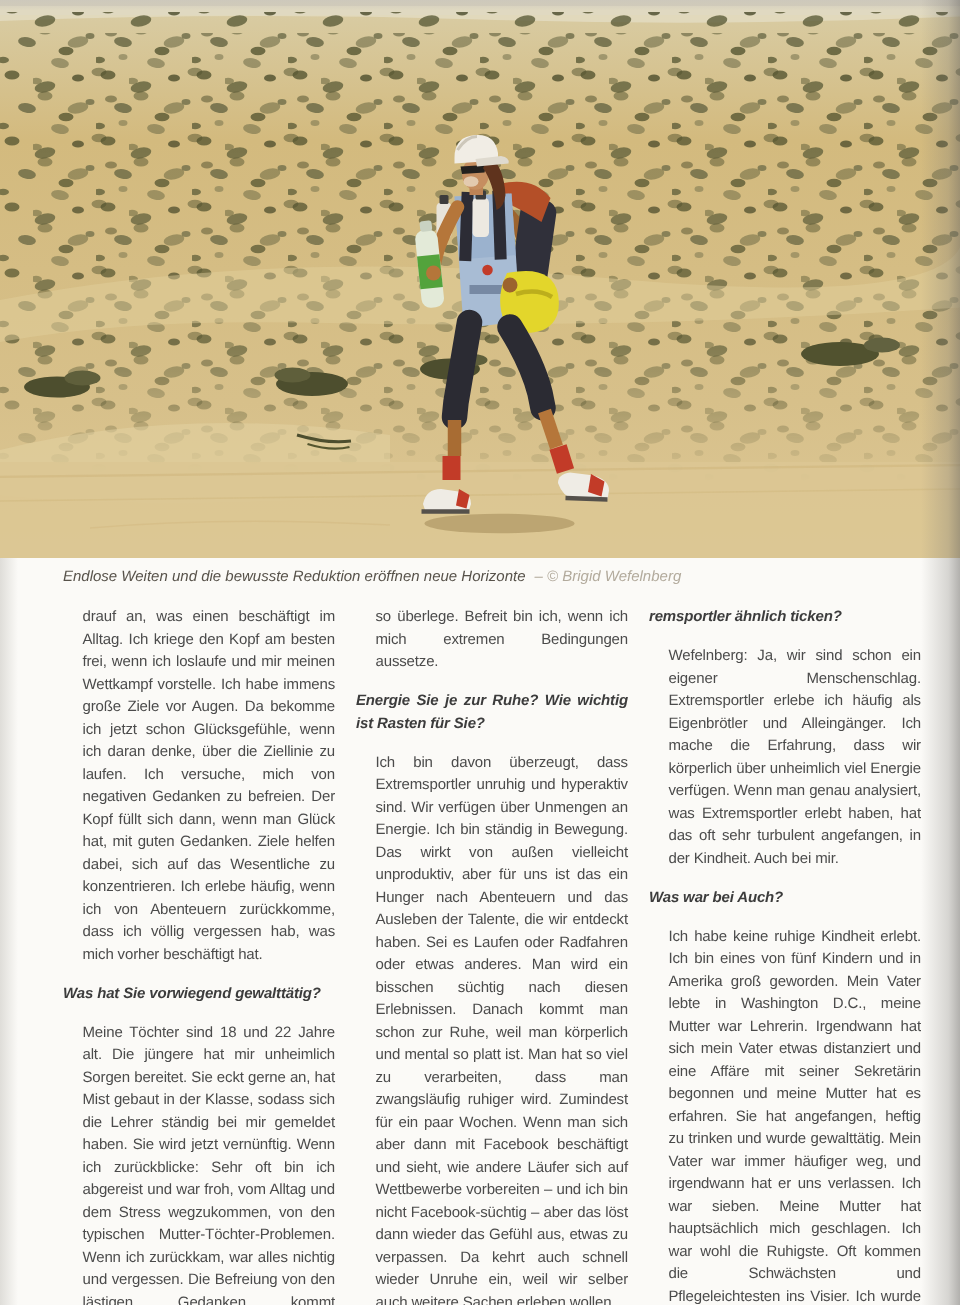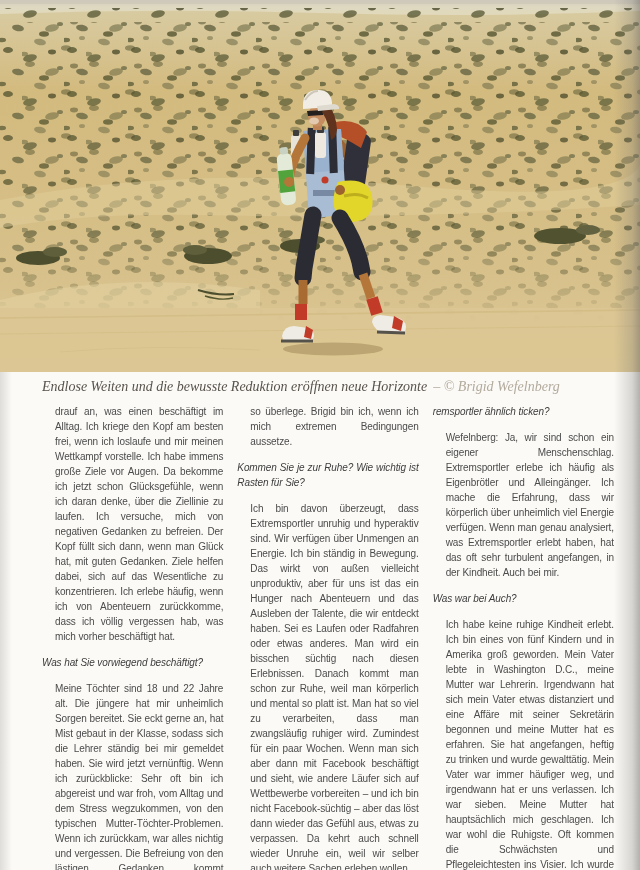--- a/index.html
+++ b/index.html
@@ -9,39 +9,39 @@
     font-family:"Liberation Sans",sans-serif;
   }
   
   .photo{
     position:absolute;top:0;left:0;width:640px;height:372px;overflow:hidden;
   }
   .photo svg{display:block;width:640px;height:372px;}
   
   .caption{
     position:absolute;top:379px;left:42px;right:38px;
-    font-family:Liberation Serif, serif;font-style:italic;font-size:14px;
+    font-family:Liberation Sans, sans-serif;font-style:italic;font-size:10px;
     color:#57524a;white-space:nowrap;overflow:hidden;
   }
   .caption .credit{color:#b2aa9c;margin-left:6px;}
   
   .columns{
     position:absolute;top:404px;left:42px;width:572px;height:466px;
     display:flex;gap:14px;overflow:hidden;
   }
   .col{
     flex:1 1 0;min-width:0;
     font-size:10px;line-height:15px;color:#4b4b4b;
     text-align:justify;hyphens:auto;-webkit-hyphens:auto;
     letter-spacing:-0.1px;
   }
   .col p{margin:0 0 11px 13px;}
   .col h3{
     margin:0 0 11px 0;font-size:10px;line-height:15px;
-    font-weight:normal;font-style:italic;color:#3c3c3c;
+    font-weight:bold;font-style:italic;color:#3c3c3c;
   }
   
   .edge-right{
     position:absolute;top:0;right:0;width:26px;height:870px;pointer-events:none;
     background:linear-gradient(to right,rgba(120,118,114,0) 0%,rgba(120,118,114,0.28) 70%,rgba(105,103,100,0.5) 100%);
   }
   .edge-left{
     position:absolute;top:372px;left:0;width:12px;height:498px;pointer-events:none;
     background:linear-gradient(to right,rgba(170,167,160,0.35),rgba(170,167,160,0));
   }
@@ -174,26 +174,26 @@
 </svg>
 </div>
 
 <div class="caption">
   <span>Endlose Weiten und die bewusste Reduktion eröffnen neue Horizonte</span><span class="credit">– © Brigid Wefelnberg</span>
 </div>
 
 <div class="columns">
   <div class="col">
     <p>drauf an, was einen beschäftigt im Alltag. Ich kriege den Kopf am besten frei, wenn ich loslaufe und mir meinen Wettkampf vorstelle. Ich habe immens große Ziele vor Augen. Da bekomme ich jetzt schon Glücksgefühle, wenn ich daran denke, über die Ziellinie zu laufen. Ich versuche, mich von negativen Gedanken zu befreien. Der Kopf füllt sich dann, wenn man Glück hat, mit guten Gedanken. Ziele helfen dabei, sich auf das Wesentliche zu konzentrieren. Ich erlebe häufig, wenn ich von Abenteuern zurückkomme, dass ich völlig vergessen hab, was mich vorher beschäftigt hat.</p>
-    <h3>Was hat Sie vorwiegend beschäftigt?</h3>
+    <h3>Was hat Sie vorwiegend gewalttätig?</h3>
     <p>Meine Töchter sind 18 und 22 Jahre alt. Die jüngere hat mir unheimlich Sorgen bereitet. Sie eckt gerne an, hat Mist gebaut in der Klasse, sodass sich die Lehrer ständig bei mir gemeldet haben. Sie wird jetzt vernünftig. Wenn ich zurückblicke: Sehr oft bin ich abgereist und war froh, vom Alltag und dem Stress wegzukommen, von den typischen Mutter-Töchter-Problemen. Wenn ich zurückkam, war alles nichtig und vergessen. Die Befreiung von den lästigen Gedanken kommt hauptsächlich im Wettkampf, wenn ich</p>
   </div>
   <div class="col">
-    <p>so überlege. Brigid bin ich, wenn ich mich extremen Bedingungen aussetze.</p>
-    <h3>Kommen Sie je zur Ruhe? Wie wichtig ist Rasten für Sie?</h3>
+    <p>so überlege. Befreit bin ich, wenn ich mich extremen Bedingungen aussetze.</p>
+    <h3>Energie Sie je zur Ruhe? Wie wichtig ist Rasten für Sie?</h3>
     <p>Ich bin davon überzeugt, dass Extremsportler unruhig und hyperaktiv sind. Wir verfügen über Unmengen an Energie. Ich bin ständig in Bewegung. Das wirkt von außen vielleicht unproduktiv, aber für uns ist das ein Hunger nach Abenteuern und das Ausleben der Talente, die wir entdeckt haben. Sei es Laufen oder Radfahren oder etwas anderes. Man wird ein bisschen süchtig nach diesen Erlebnissen. Danach kommt man schon zur Ruhe, weil man körperlich und mental so platt ist. Man hat so viel zu verarbeiten, dass man zwangsläufig ruhiger wird. Zumindest für ein paar Wochen. Wenn man sich aber dann mit Facebook beschäftigt und sieht, wie andere Läufer sich auf Wettbewerbe vorbereiten – und ich bin nicht Facebook-süchtig – aber das löst dann wieder das Gefühl aus, etwas zu verpassen. Da kehrt auch schnell wieder Unruhe ein, weil wir selber auch weitere Sachen erleben wollen.</p>
 
   </div>
   <div class="col">
     <h3>remsportler ähnlich ticken?</h3>
     <p>Wefelnberg: Ja, wir sind schon ein eigener Menschenschlag. Extremsportler erlebe ich häufig als Eigenbrötler und Alleingänger. Ich mache die Erfahrung, dass wir körperlich über unheimlich viel Energie verfügen. Wenn man genau analysiert, was Extremsportler erlebt haben, hat das oft sehr turbulent angefangen, in der Kindheit. Auch bei mir.</p>
     <h3>Was war bei Auch?</h3>
     <p>Ich habe keine ruhige Kindheit erlebt. Ich bin eines von fünf Kindern und in Amerika groß geworden. Mein Vater lebte in Washington D.C., meine Mutter war Lehrerin. Irgendwann hat sich mein Vater etwas distanziert und eine Affäre mit seiner Sekretärin begonnen und meine Mutter hat es erfahren. Sie hat angefangen, heftig zu trinken und wurde gewalttätig. Mein Vater war immer häufiger weg, und irgendwann hat er uns verlassen. Ich war sieben. Meine Mutter hat hauptsächlich mich geschlagen. Ich war wohl die Ruhigste. Oft kommen die Schwächsten und Pflegeleichtesten ins Visier. Ich wurde schwer misshandelt, körperlich und mental. Warum ich es so gut über-</p>
   </div>
 </div>

